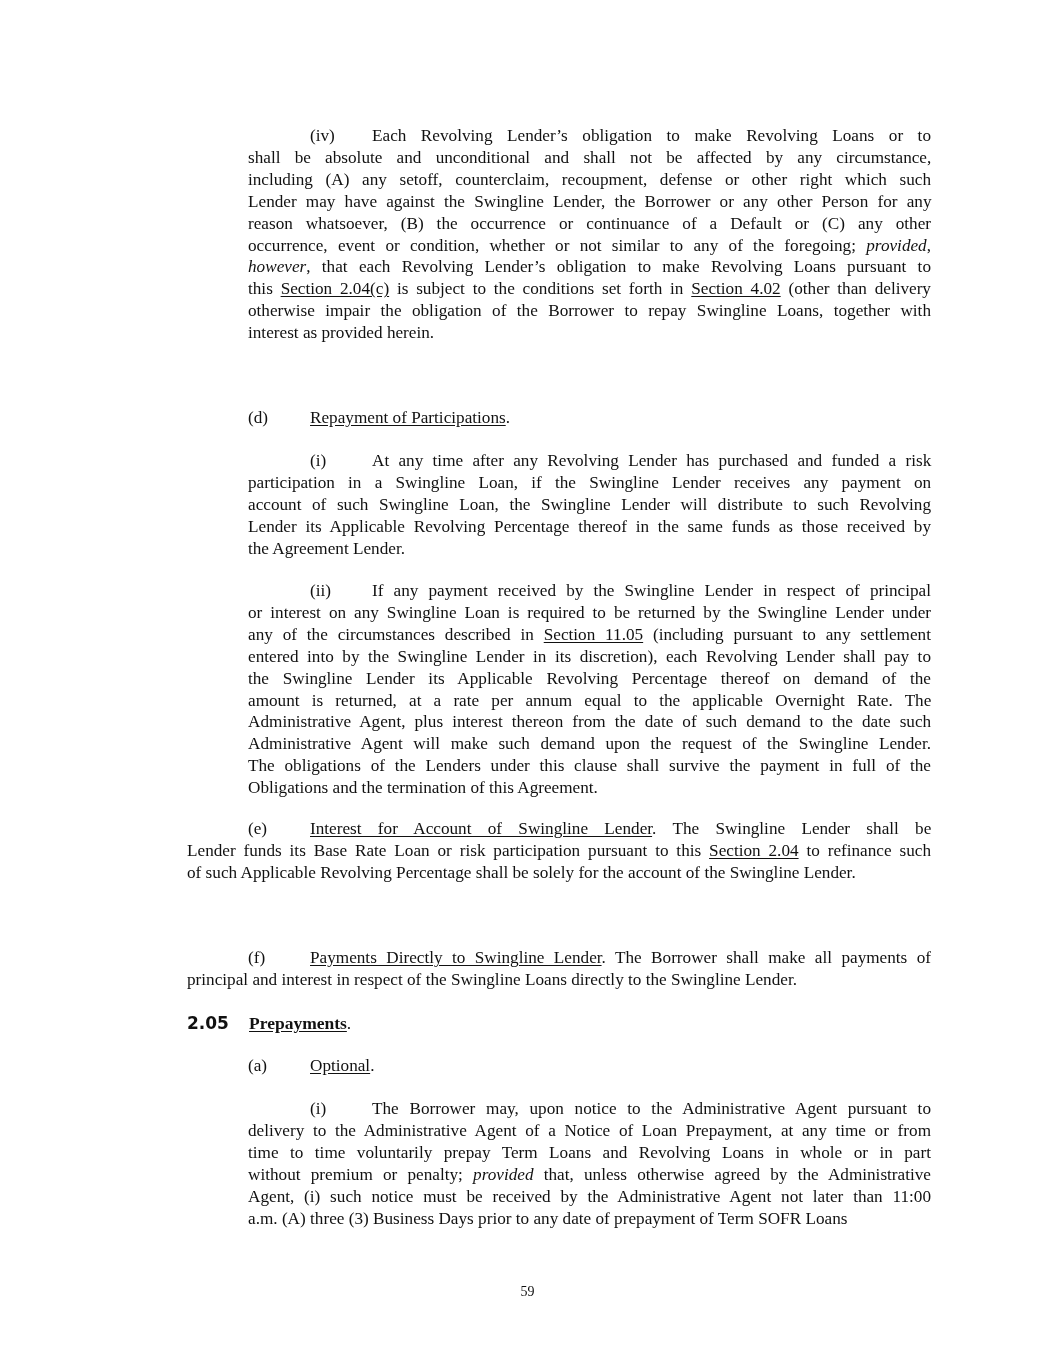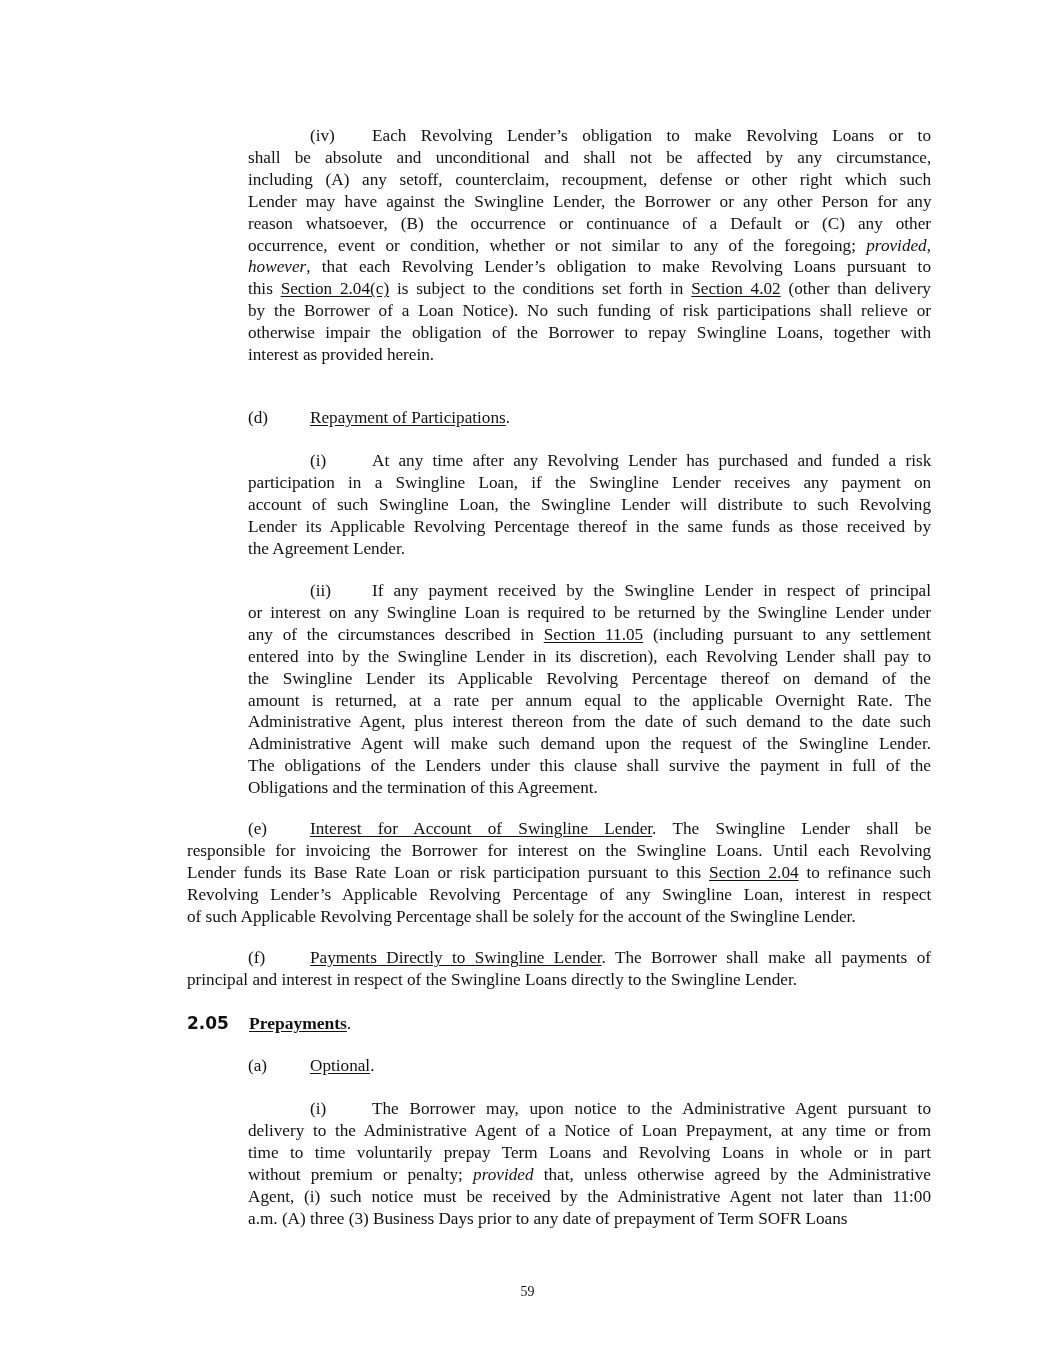--- a/index.html
+++ b/index.html
@@ -21,21 +21,20 @@
 
   <div class="block" style="left:248px; top:125px; width:683px;">
       <span class="line" style="display: block; word-spacing: 10.2222px;"><span class="ind" style="margin-left: 62px; width: 62px;">(iv)</span>Each Revolving Lender’s obligation to make Revolving Loans or to</span>
       <span class="line" style="display: block; word-spacing: 9.91667px;">shall be absolute and unconditional and shall not be affected by any circumstance,</span>
       <span class="line" style="display: block; word-spacing: 8.27273px;">including (A) any setoff, counterclaim, recoupment, defense or other right which such</span>
       <span class="line" style="display: block; word-spacing: 4.85714px;">Lender may have against the Swingline Lender, the Borrower or any other Person for any</span>
       <span class="line" style="display: block; word-spacing: 8.69231px;">reason whatsoever, (B) the occurrence or continuance of a Default or (C) any other</span>
       <span class="line" style="display: block; word-spacing: 5.92308px;">occurrence, event or condition, whether or not similar to any of the foregoing; <i>provided</i>,</span>
       <span class="line" style="display: block; word-spacing: 7px;"><i>however</i>, that each Revolving Lender’s obligation to make Revolving Loans pursuant to</span>
       <span class="line" style="display: block; word-spacing: 3.46667px;">this <u>Section 2.04(c)</u> is subject to the conditions set forth in <u>Section 4.02</u> (other than delivery</span>
-      <span class="line" style="display: block; word-spacing: 4.53333px;">by the Borrower of a Loan Notice). No such funding of risk participations shall relieve or</span>
       <span class="line" style="display: block; word-spacing: 6.08333px;">otherwise impair the obligation of the Borrower to repay Swingline Loans, together with</span>
       <span class="line last">interest as provided herein.</span>
     </div>
 
   <div class="block" style="left:248px; top:407px; width:683px;">
     <span class="num-label">(d)</span><u>Repayment of Participations</u><span>.</span>
   </div>
 
   <div class="block" style="left:248px; top:450px; width:683px;">
       <span class="line" style="display: block; word-spacing: 5px;"><span class="ind" style="margin-left: 62px; width: 62px;">(i)</span>At any time after any Revolving Lender has purchased and funded a risk</span>
@@ -53,23 +52,21 @@
       <span class="line" style="display: block; word-spacing: 9.36364px;">the Swingline Lender its Applicable Revolving Percentage thereof on demand of the</span>
       <span class="line" style="display: block; word-spacing: 7.85714px;">amount is returned, at a rate per annum equal to the applicable Overnight Rate. The</span>
       <span class="line" style="display: block; word-spacing: 4.71429px;">Administrative Agent, plus interest thereon from the date of such demand to the date such</span>
       <span class="line" style="display: block; word-spacing: 6.25px;">Administrative Agent will make such demand upon the request of the Swingline Lender.</span>
       <span class="line" style="display: block; word-spacing: 5.46667px;">The obligations of the Lenders under this clause shall survive the payment in full of the</span>
       <span class="line last">Obligations and the termination of this Agreement.</span>
     </div>
 
   <div class="block" style="left:187px; top:818px; width:744px;">
       <span class="line" style="display: block; word-spacing: 12px;"><span class="ind" style="margin-left: 61px; width: 62px;">(e)</span><u>Interest for Account of Swingline Lender</u>. The Swingline Lender shall be</span>
-      <span class="line" style="display: block; word-spacing: 5.76923px;">responsible for invoicing the Borrower for interest on the Swingline Loans. Until each Revolving</span>
       <span class="line" style="display: block; word-spacing: 3.5625px;">Lender funds its Base Rate Loan or risk participation pursuant to this <u>Section 2.04</u> to refinance such</span>
-      <span class="line" style="display: block; word-spacing: 7.45455px;">Revolving Lender’s Applicable Revolving Percentage of any Swingline Loan, interest in respect</span>
       <span class="line last">of such Applicable Revolving Percentage shall be solely for the account of the Swingline Lender.</span>
     </div>
 
   <div class="block" style="left:187px; top:947px; width:744px;">
       <span class="line" style="display: block; word-spacing: 5.09091px;"><span class="ind" style="margin-left: 61px; width: 62px;">(f)</span><u>Payments Directly to Swingline Lender</u>. The Borrower shall make all payments of</span>
       <span class="line last">principal and interest in respect of the Swingline Loans directly to the Swingline Lender.</span>
     </div>
 
   <div class="heading" style="left:187px; top:1013px; font-size:17.5px;">
     <span style="display:inline-block; width:62px; font-family:'DejaVu Sans', sans-serif; font-size:17px;">2.05</span><u>Prepayments</u><span style="font-weight:normal;">.</span>

